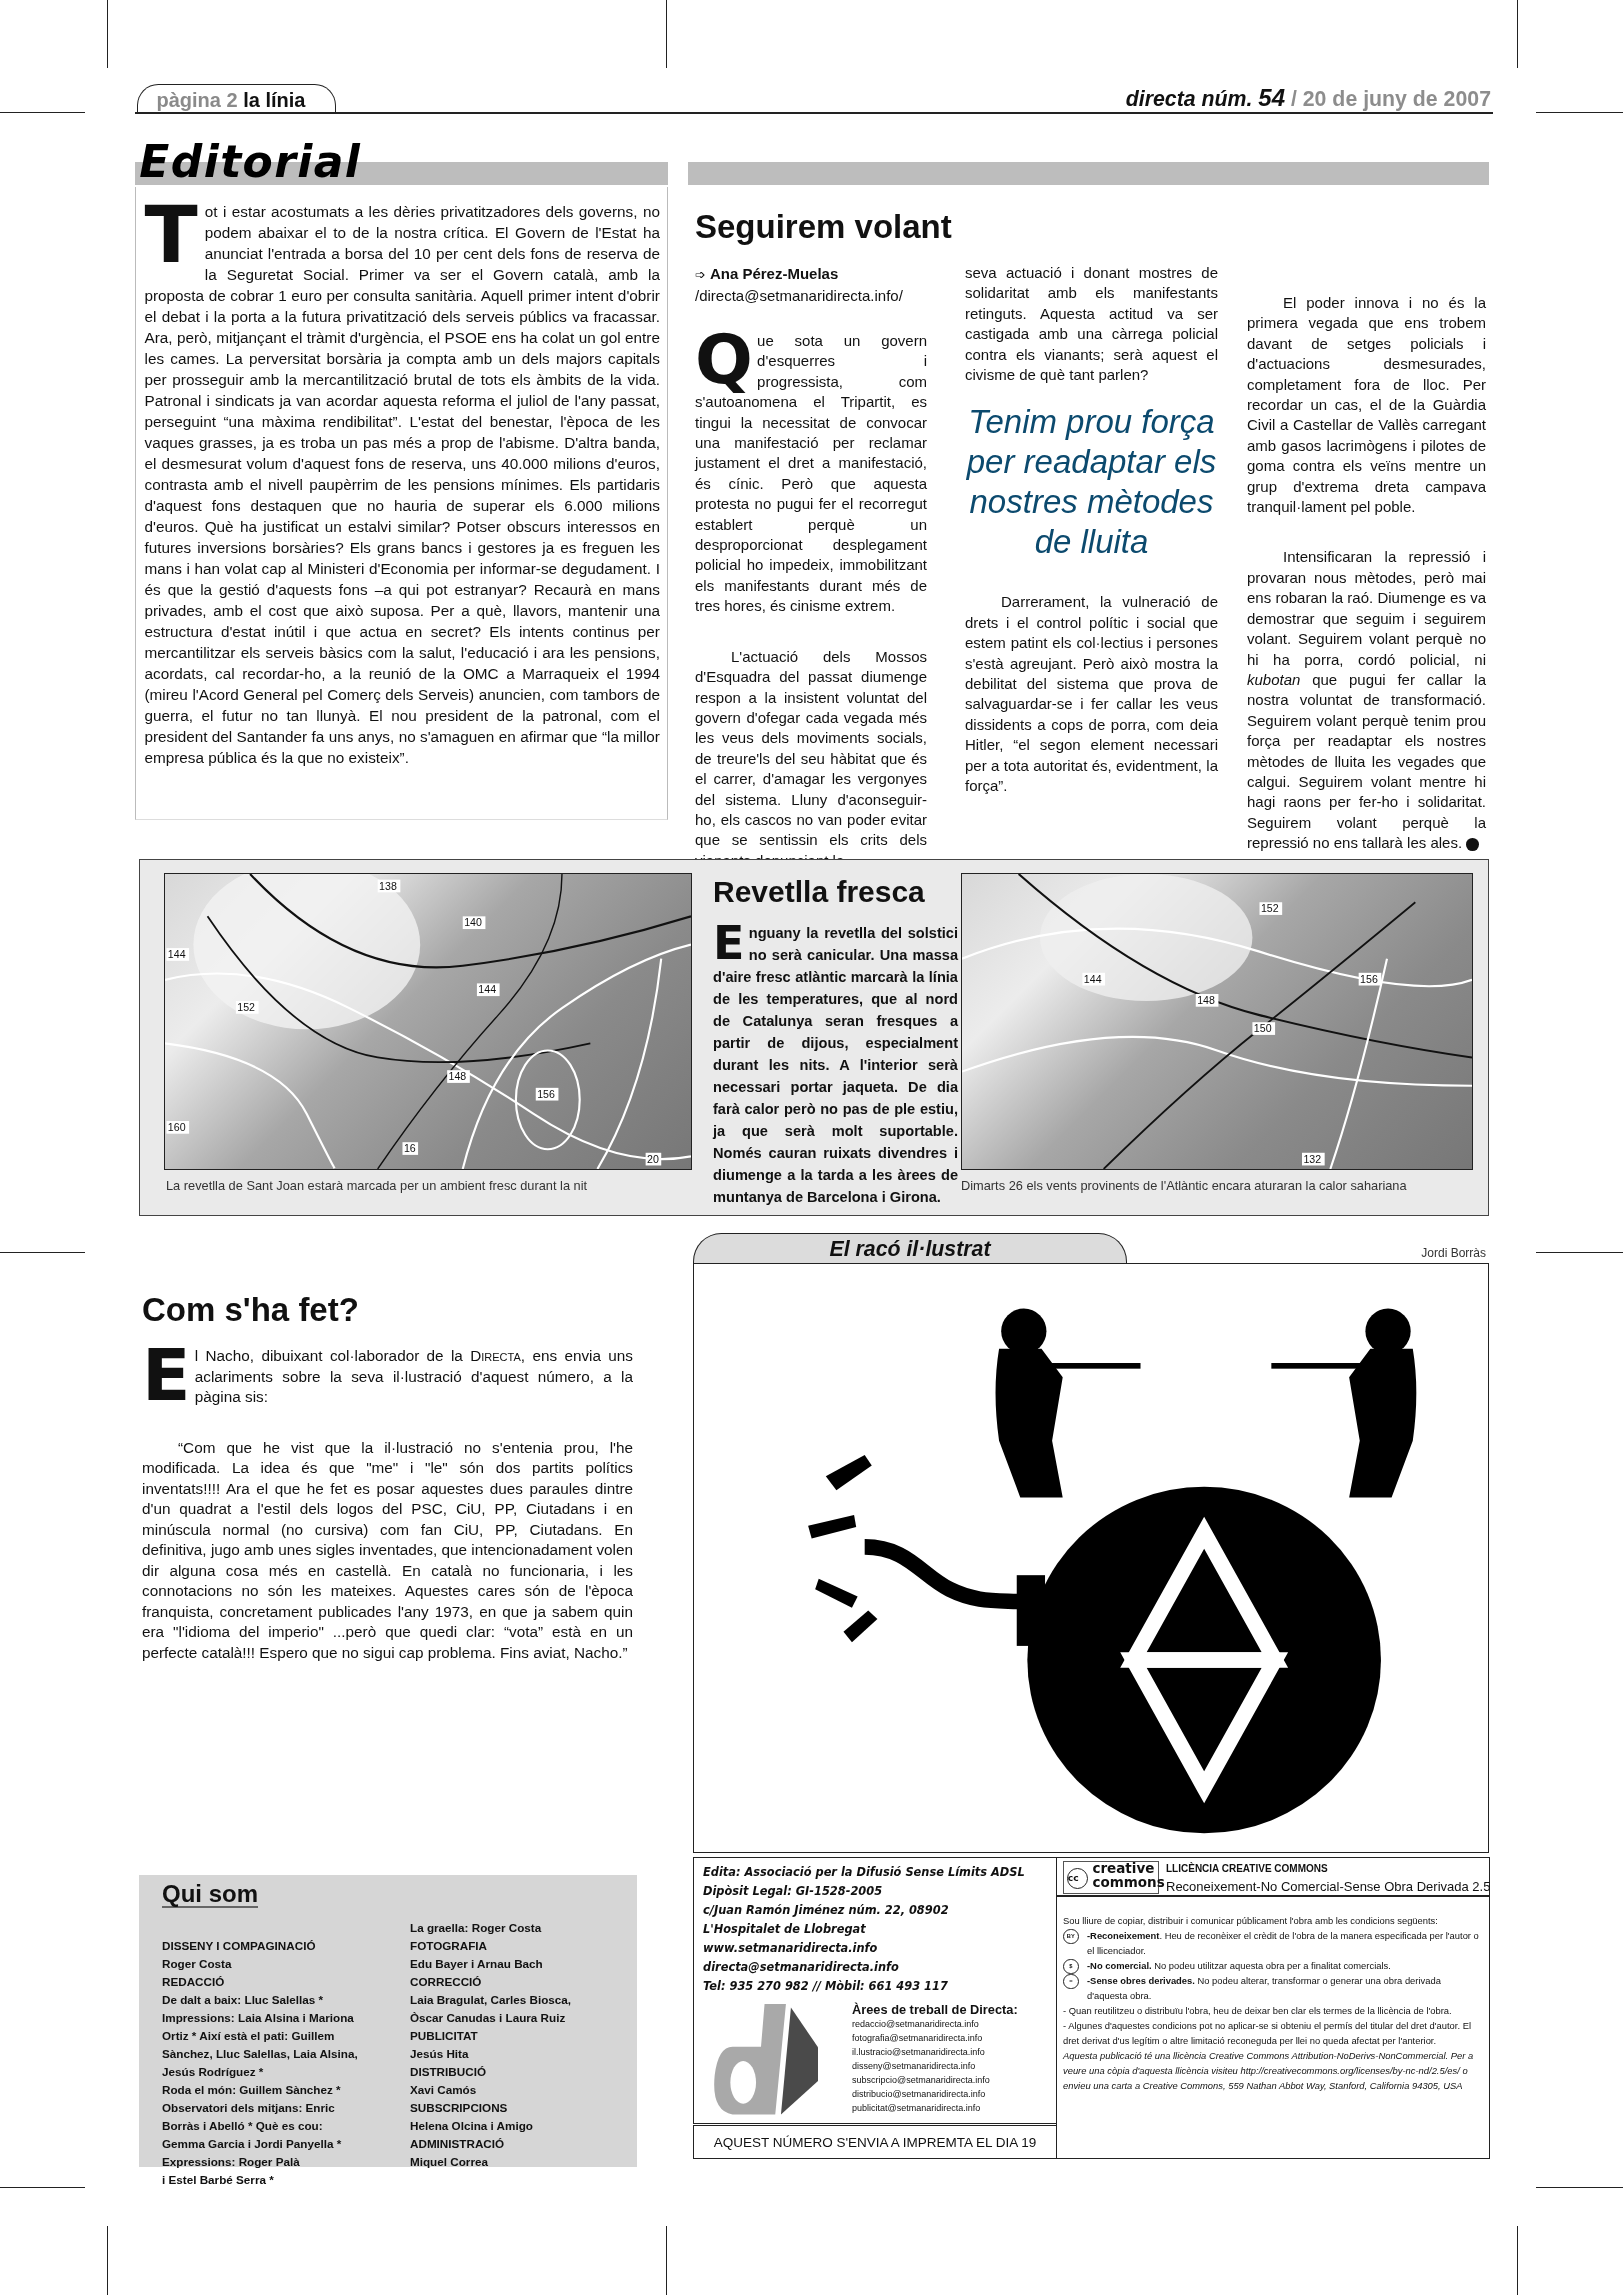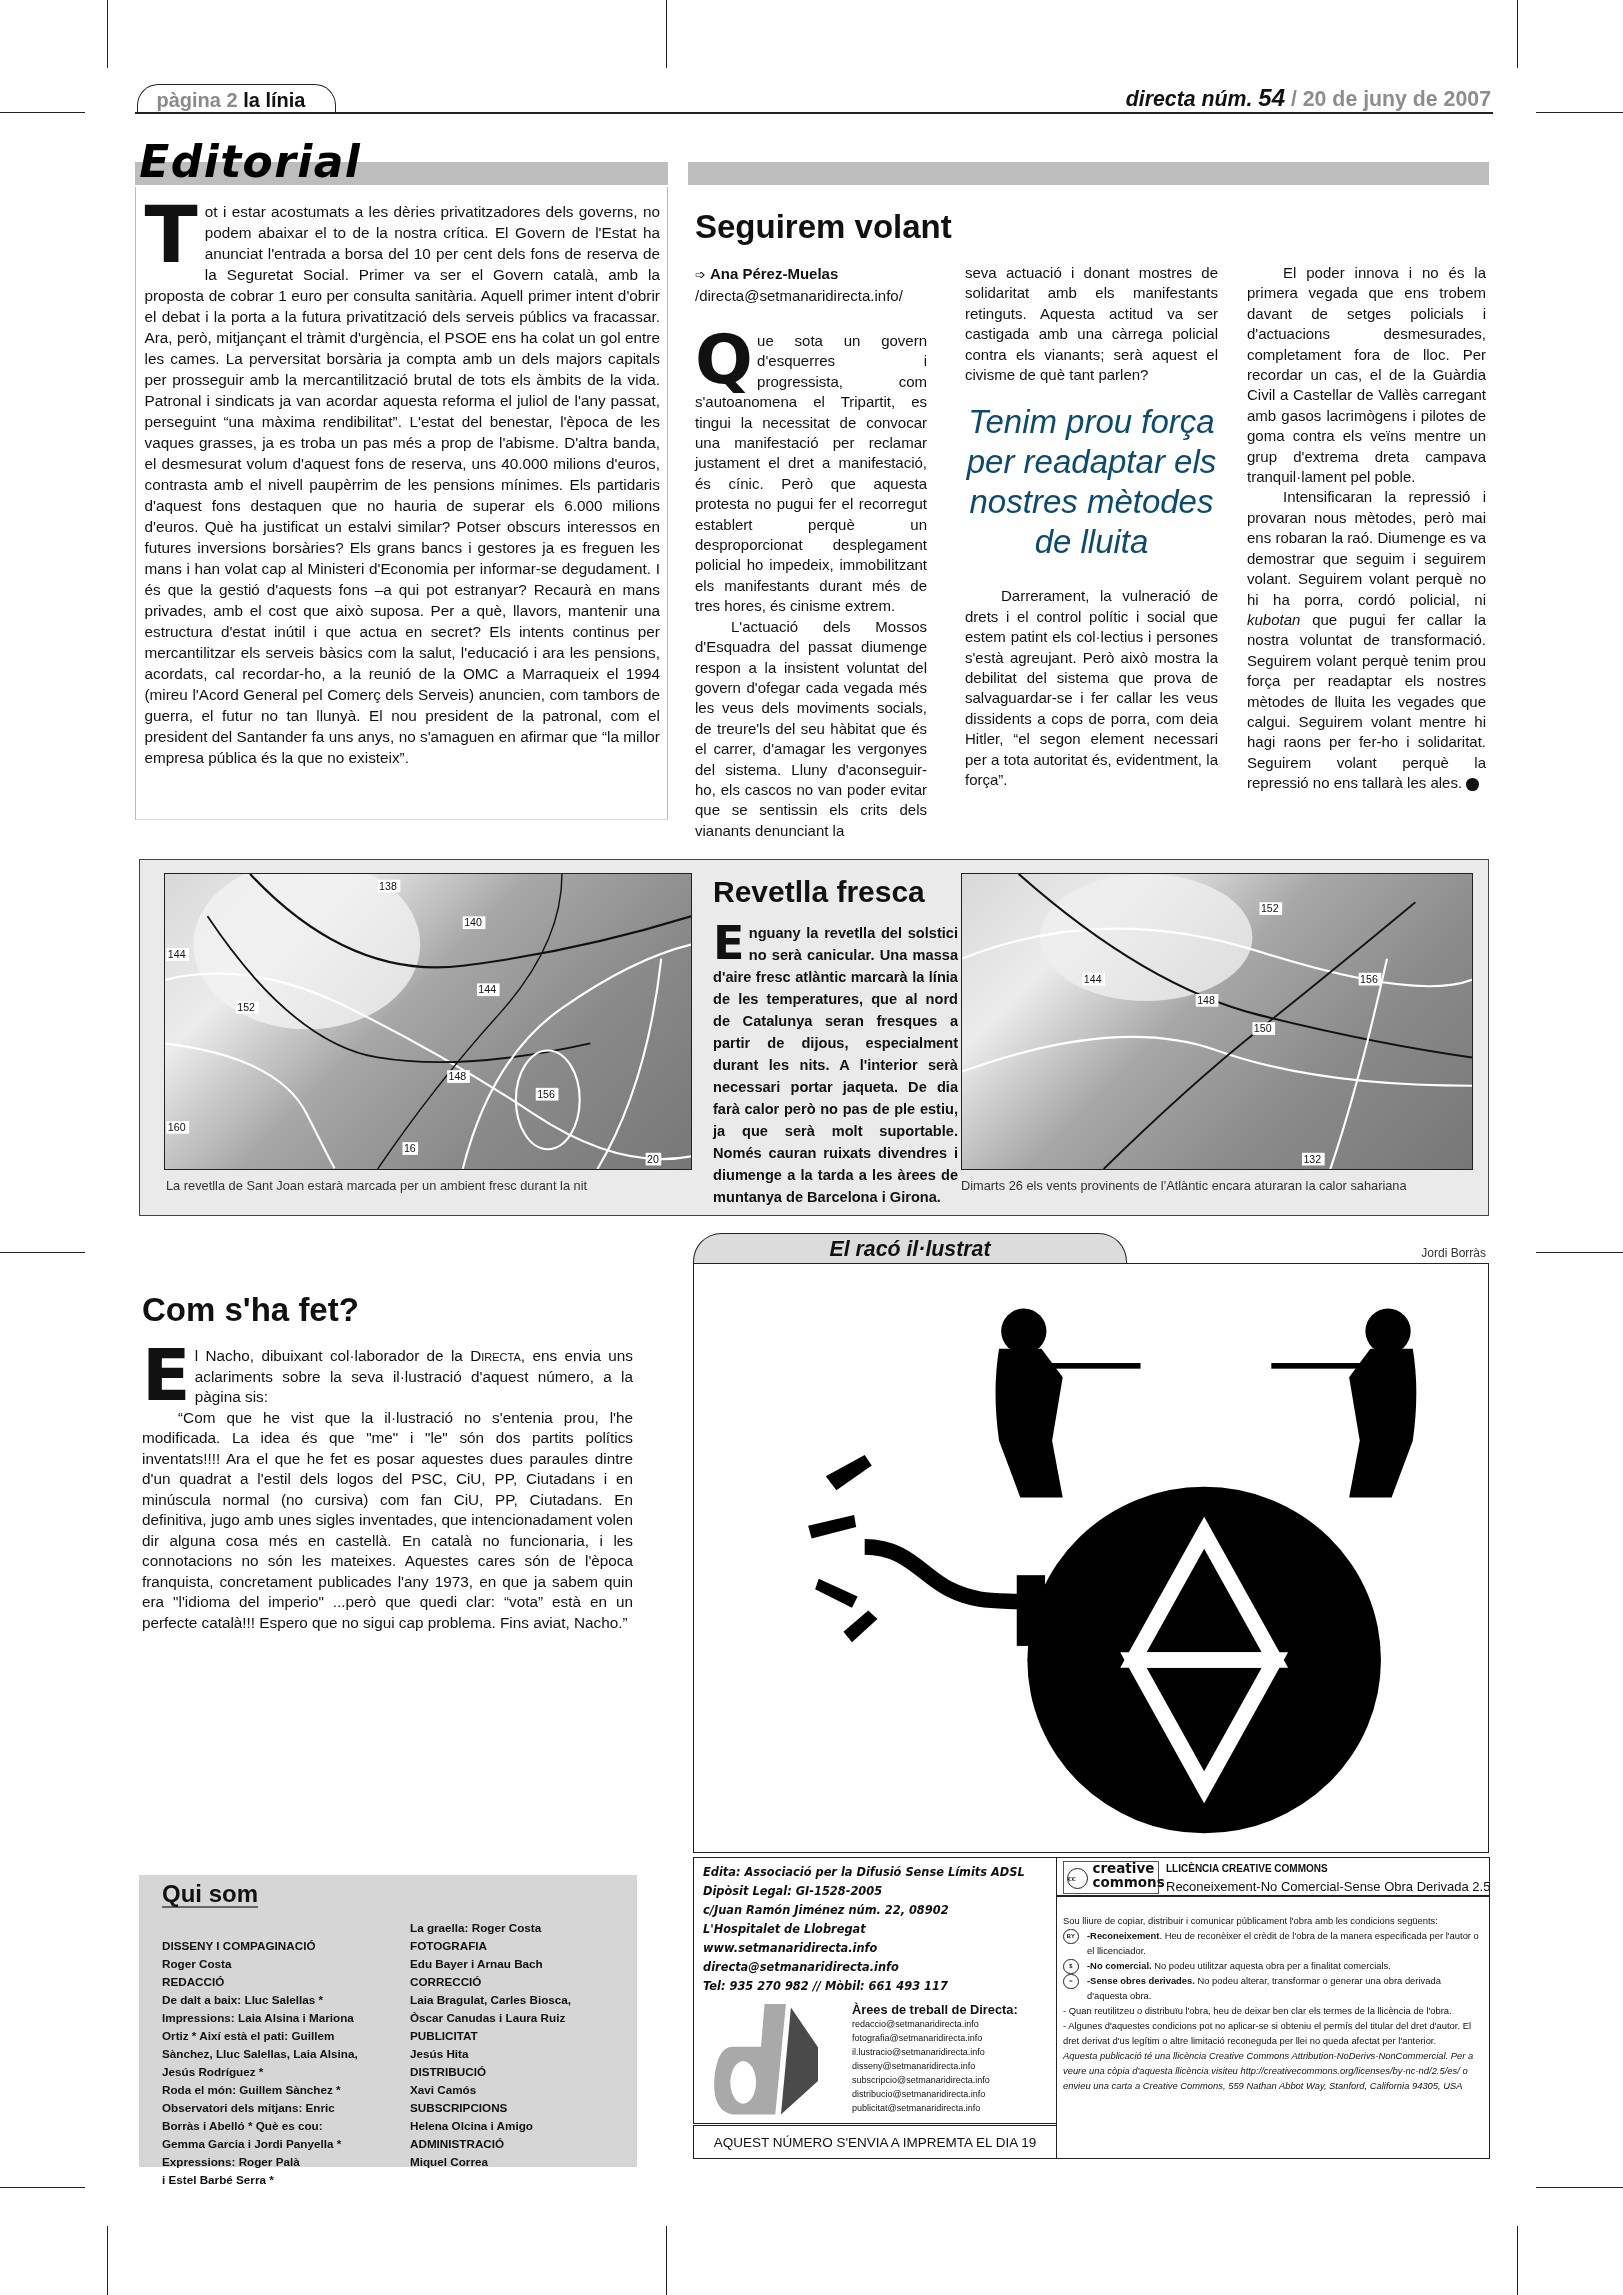--- a/index.html
+++ b/index.html
@@ -19,21 +19,21 @@
   .sect-title .txt { position: absolute; left: 4.3px; bottom: 1.4px; font-family: "DejaVu Sans", sans-serif; font-weight: bold; font-style: italic; font-size: 44px; letter-spacing: 1.4px; color: #000; white-space: nowrap; line-height: 1; }
   
   .editorial-box { position: absolute; left: 135px; top: 187px; width: 533px; height: 633px; border-left: 0.7px solid #bbb; border-right: 0.7px solid #bbb; border-bottom: 0.7px solid #ddd; padding: 14.2px 7.1px 0 8.5px; }
   .para { font-size: 15.3px; line-height: 21px; text-align: justify; }
   .dropcap { float: left; font-weight: bold; font-size: 78px; line-height: 60px; margin: 4.3px 7.1px 0 0; font-family: "DejaVu Sans", sans-serif; }
   
   .op-heading { position: absolute; left: 695px; top: 208px; font-size: 33px; font-weight: bold; }
   .byline { position: absolute; left: 695px; top: 263px; font-size: 15px; line-height: 21.3px; }
   .byline b { font-weight: bold; }
   .col { position: absolute; font-size: 15px; line-height: 20.4px; text-align: justify; }
-  .indent { text-indent: 36px; }
+  .indent { text-indent: 36px; margin-top: 30px; }
   .pull-quote { font-style: italic; color: #0c4a6e; font-size: 33px; line-height: 40px; text-align: center; margin: 17px 0 24px; }
   
   .weather-box { position: absolute; left: 139px; top: 859px; width: 1350px; height: 357px; background: #eaeaea; border: 1.4px solid #444; }
   .map { position: absolute; background: linear-gradient(135deg, #d8d8d8 0%, #ececec 22%, #a7a7a7 45%, #8a8a8a 70%, #777 100%); border: 1.4px solid #222; overflow: hidden; }
   .map svg { width: 100%; height: 100%; }
   .caption { position: absolute; font-size: 12.8px; color: #333; white-space: nowrap; }
   .wx-title { position: absolute; left: 713px; top: 875px; font-size: 30px; font-weight: bold; }
   .wx-text { position: absolute; left: 713px; top: 922px; width: 245px; font-size: 14.6px; line-height: 22px; font-weight: bold; text-align: justify; }
   .wx-text .dropcap { font-size: 46px; line-height: 37px; margin: 2.8px 4.3px 0 0; }
   
@@ -54,21 +54,21 @@
   .credits-lines { position: absolute; left: 703px; top: 1863px; font-size: 11.4px; line-height: 19px; font-style: italic; font-weight: bold; font-family: "DejaVu Sans", sans-serif; white-space: nowrap; }
   .logo-d { position: absolute; left: 704px; top: 2004px; width: 114px; height: 114px; }
   .areas { position: absolute; left: 852px; top: 2002px; }
   .areas-title { font-size: 12.8px; font-weight: bold; }
   .areas-list { font-size: 9px; line-height: 14px; }
   .print-note { position: absolute; left: 693px; top: 2125px; width: 363px; height: 34px; border: 1.4px solid #222; border-right: none; font-size: 13.5px; text-align: center; padding-top: 8.5px; }
   
   .lic-box { position: absolute; left: 1056px; top: 1857px; width: 434px; height: 302px; border: 1.4px solid #222; }
   .lic-head { position: absolute; left: 1056px; top: 1857px; width: 434px; height: 40px; border-bottom: 2.1px solid #222; }
   .cc-logo { position: absolute; left: 1063px; top: 1861px; width: 96px; height: 33px; border: 1.4px solid #555; padding: 0 0 0 28.4px; font-weight: bold; font-size: 13.5px; line-height: 13.5px; font-family: "DejaVu Sans", sans-serif; }
-  .cc-circle { position: absolute; left: 2.8px; top: 5.7px; width: 21.3px; height: 21.3px; border: 1.4px solid #222; border-radius: 50%; font-size: 9.2px; line-height: 18.5px; text-align: left; padding: 0; font-family: Liberation Serif, serif; }
+  .cc-circle { position: absolute; left: 2.8px; top: 5.7px; width: 21.3px; height: 21.3px; border: 1.4px solid #222; border-radius: 50%; font-size: 9.2px; line-height: 18.5px; text-align: left; padding: 0; }
   .lic-title { position: absolute; left: 1166px; top: 1863px; font-size: 10px; font-weight: bold; }
   .lic-sub { position: absolute; left: 1166px; top: 1879px; font-size: 13px; }
   .lic-body { position: absolute; left: 1063px; top: 1913px; width: 420px; font-size: 9.4px; line-height: 15px; }
   .lic-item { position: relative; padding-left: 24px; }
   .lic-icon { position: absolute; left: 0; top: 0.7px; width: 15.6px; height: 15.6px; border: 1.4px solid #222; border-radius: 50%; font-size: 5.7px; text-align: center; line-height: 12.8px; font-weight: bold; }
   .lic-italic { font-style: italic; }
   .end-mark { display: inline-block; width: 12.8px; height: 12.8px; border-radius: 50%; background: #111; color: #fff; font-size: 7.1px; text-align: center; line-height: 12.8px; font-weight: bold; font-style: italic; vertical-align: middle; margin-left: 4.3px; }
 </style>
 </head>
 <body>

